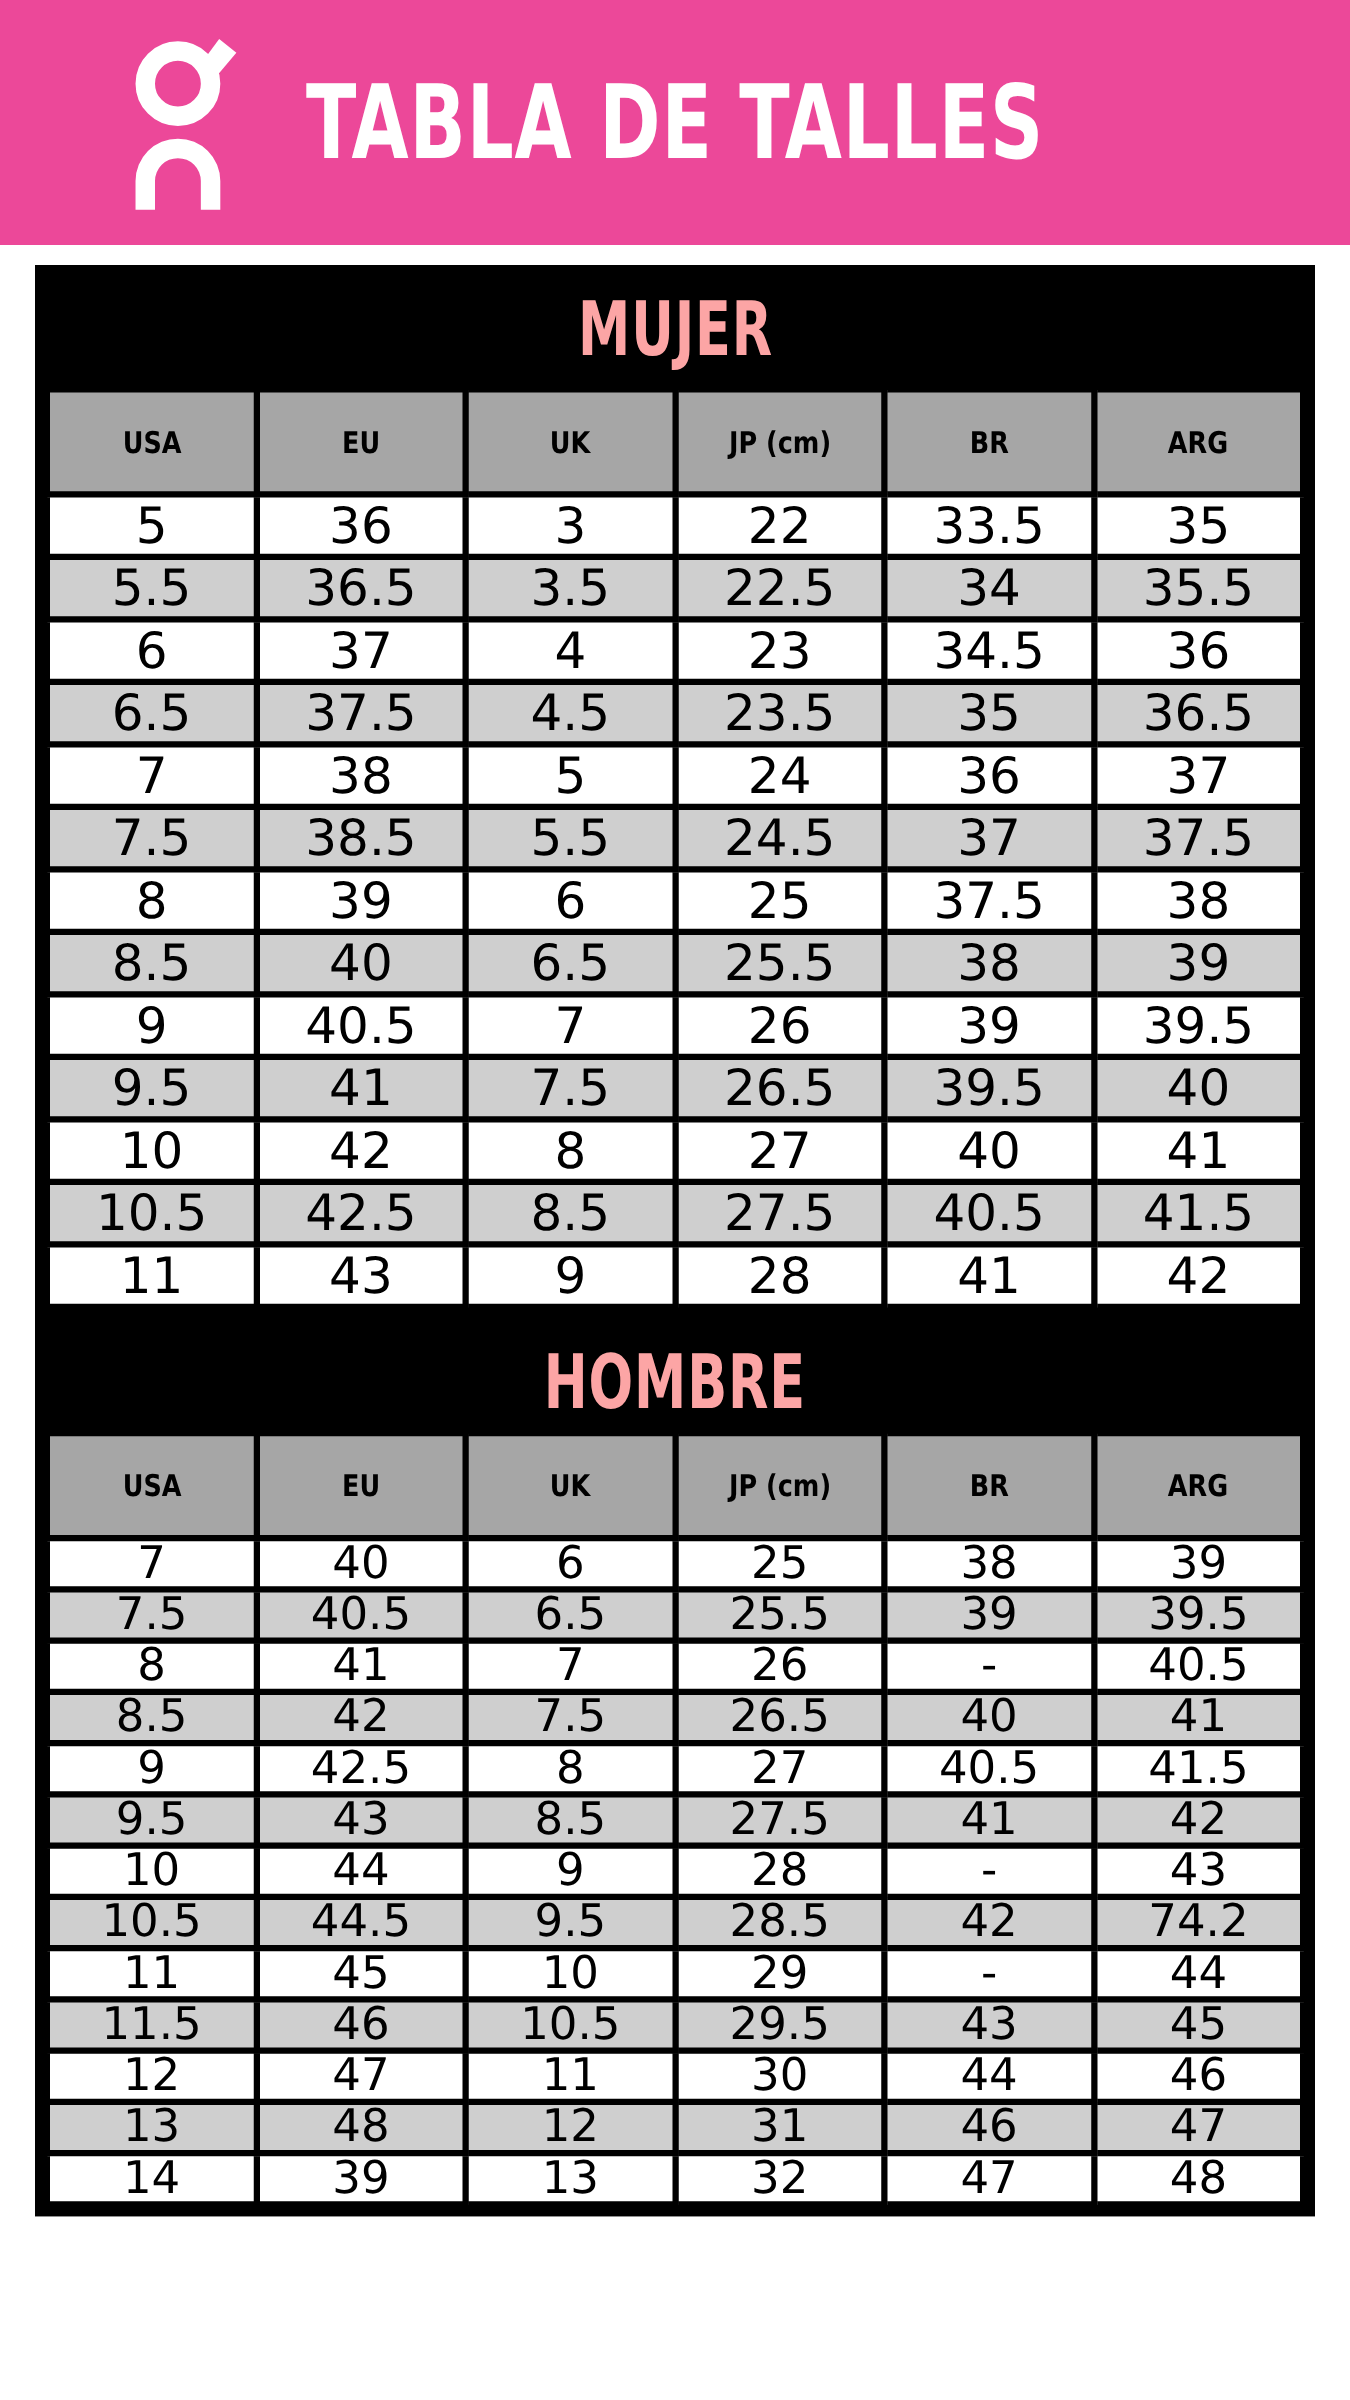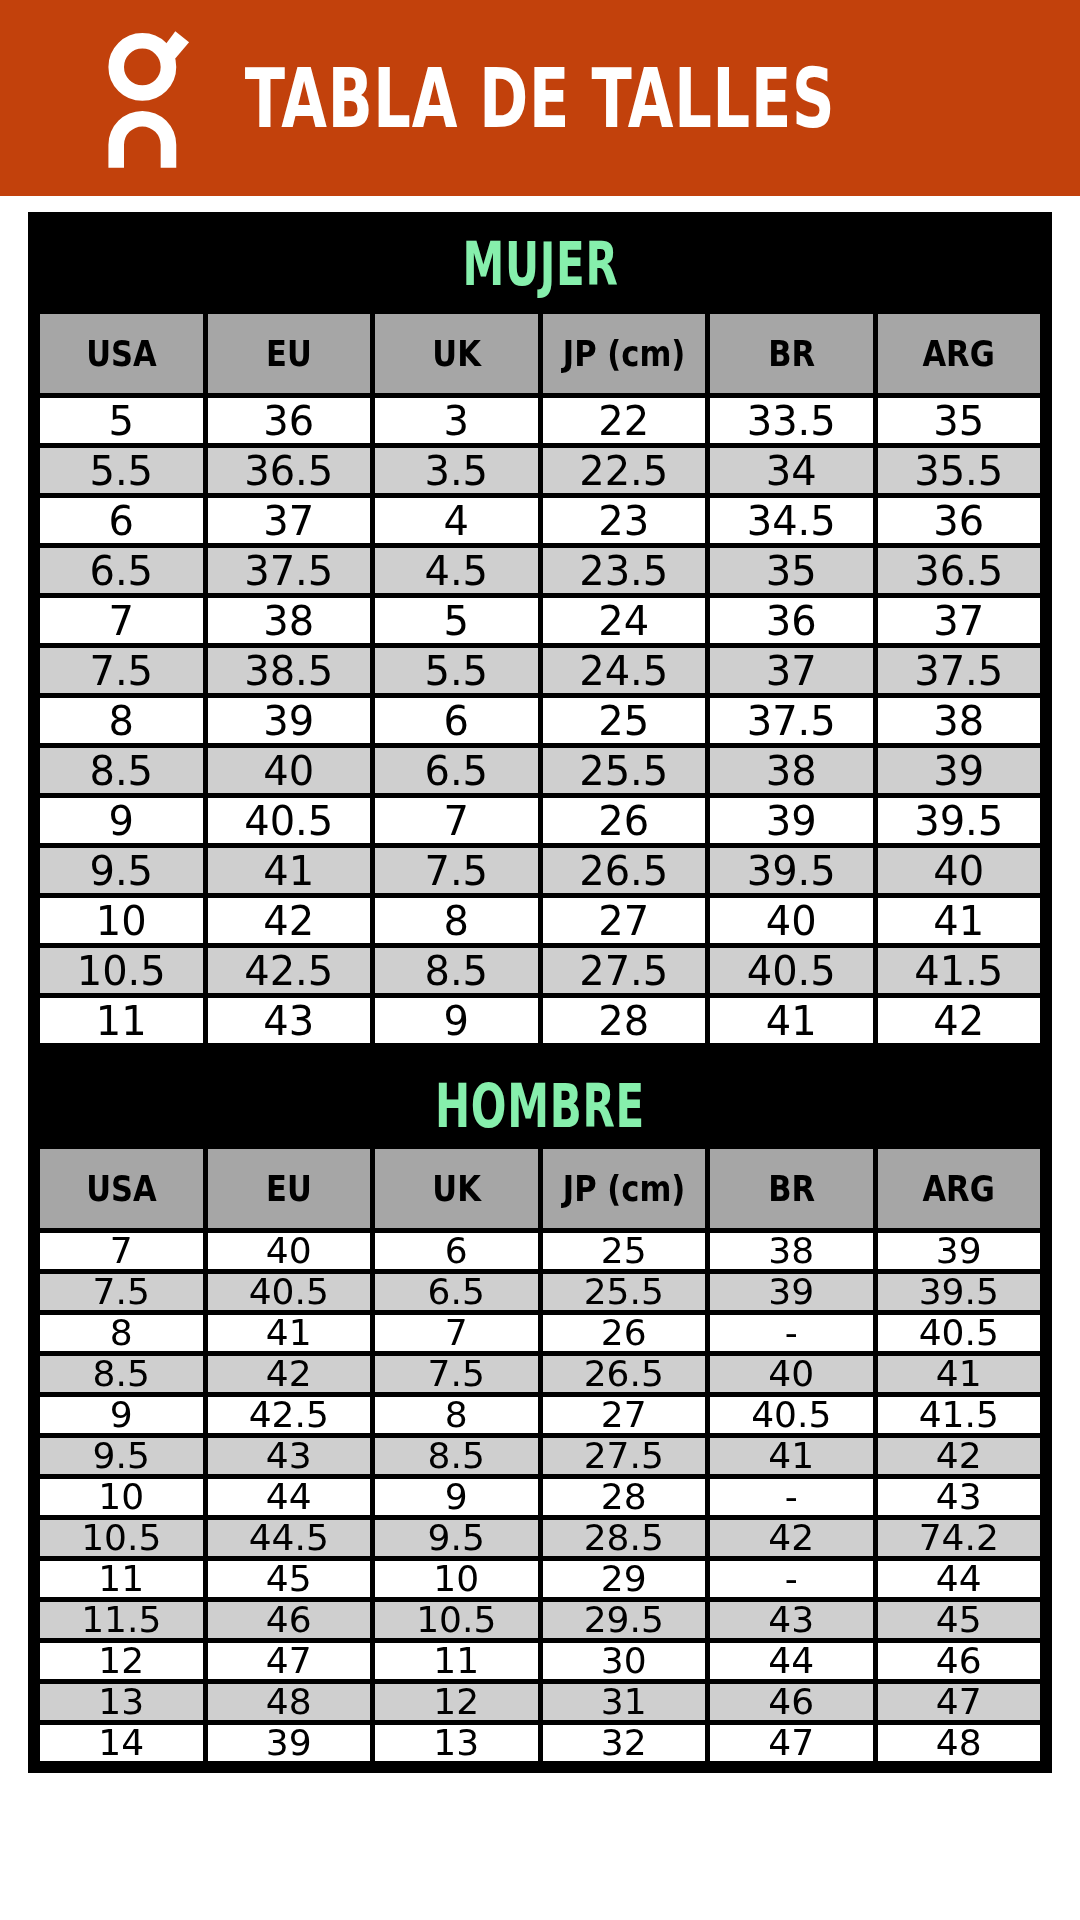--- a/index.html
+++ b/index.html
@@ -5,21 +5,21 @@
   * { box-sizing: border-box; }
   html, body { margin: 0; padding: 0; }
   body {
     width: 1080px; height: 1920px;
     background: #ffffff;
     font-family: "DejaVu Sans", sans-serif;
     color: #000;
   }
   .banner {
     height: 196px; width: 100%;
-    background: #c2410c;
+    background: #ec4899;
     position: relative;
   }
   .logo-wrap {
     position: absolute; left: 102px; top: 30px;
     width: 88px; height: 138px;
   }
   .page-title {
     position: absolute; inset: 0;
     display: flex; align-items: center; justify-content: center;
     color: #fff; font-weight: bold; font-size: 82px;
@@ -29,21 +29,21 @@
     display: inline-block;
     transform: scaleX(0.72);
     white-space: nowrap;
   }
   .sheet {
     margin: 16px 28px 0 28px;
     border: 7px solid #000;
     background: #000;
   }
   .band {
-    background: #000; color: #86efac;
+    background: #000; color: #fca5a5;
     display: flex; align-items: center; justify-content: center;
   }
   .band-mujer { height: 90px; }
   .band-hombre { height: 76px; margin-top: 20px; }
   .band span {
     display: inline-block;
     font-weight: bold; font-size: 60px;
     transform: scaleX(0.70);
     white-space: nowrap; letter-spacing: 1px;
   }
@@ -55,21 +55,21 @@
   th, td {
     border: 5px solid #000;
     text-align: center;
     vertical-align: middle;
     line-height: 1;
     padding: 0;
   }
   th {
     background: #a6a6a6;
     height: 84px;
-    font-size: 36px;
+    font-size: 24px;
     color: #000;
   }
   th span {
     display: inline-block;
     font-weight: bold;
     transform: scaleX(0.85);
     white-space: nowrap;
   }
   tbody tr:nth-child(odd) td { background: #ffffff; }
   tbody tr:nth-child(even) td { background: #cfcfcf; }

